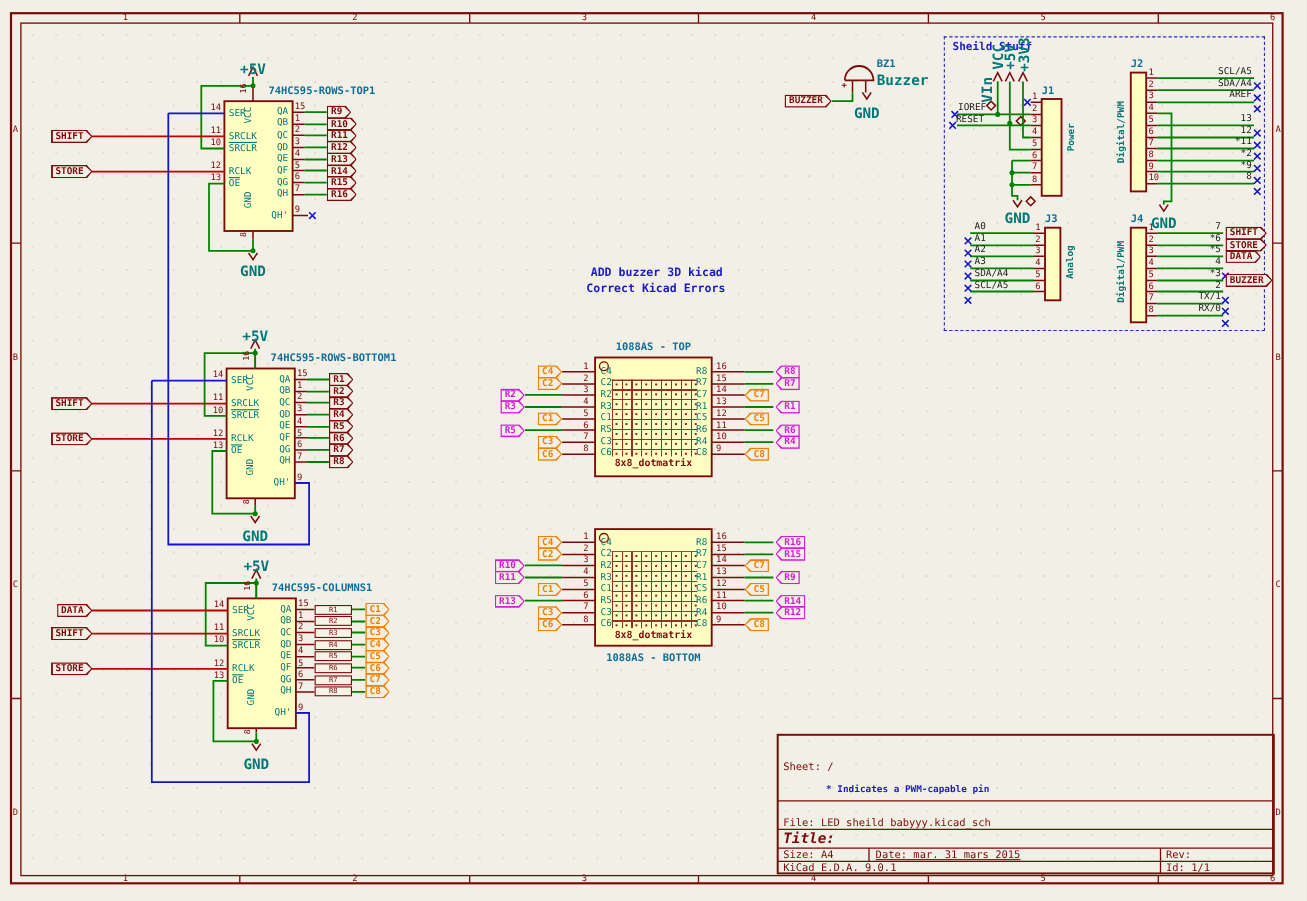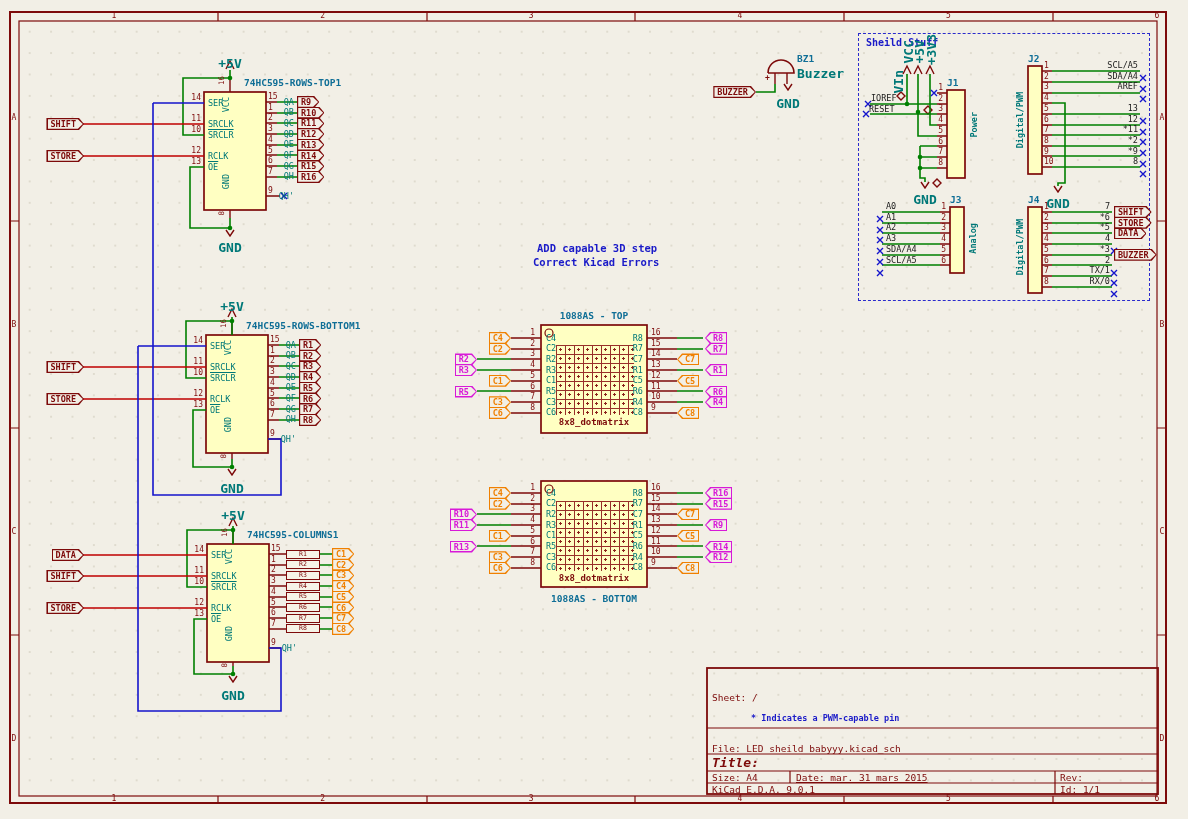--- a/index.html
+++ b/index.html
@@ -28,21 +28,21 @@
   .ic .title{position:absolute;left:40px;top:-15px;}
   .ic .lnum{position:absolute;left:-26px;width:23px;text-align:right;top:-10px;}
   .ic .lname{position:absolute;left:4px;top:-5.5px;}
   .ic .vname{position:absolute;left:17px;top:5px;font-size:8.5px;color:#007878;}
   .ic .gname{position:absolute;left:17px;top:82px;font-size:8.5px;color:#007878;}
   .ic .vnum{position:absolute;left:13px;top:-16px;font-size:7.5px;}
   .ic .gnum{position:absolute;left:13px;top:119px;font-size:7.5px;}
   .ic .p5{position:absolute;left:11px;top:-36px;width:30px;text-align:center;}
   .ic .pg{position:absolute;left:11px;width:30px;text-align:center;}
   .onum{position:absolute;left:2px;top:-10px;width:18px;font-size:8px;}
-  .oname{position:absolute;left:-36px;top:-5.5px;width:32px;text-align:right;padding-left:32px;}
+  .oname{position:absolute;left:-36px;top:-5.5px;width:32px;text-align:right;}
   .qrow .oname{left:-36px;}
   
   .tag{position:absolute;height:12px;top:-6px;white-space:nowrap;}
   .tag .so,.tag .si{position:absolute;}
   .tag .so{inset:0;background:var(--c);}
   .tag .si{inset:1.2px;background:#F2EFE6;}
   .tag-r .so,.tag-r .si{clip-path:polygon(0 0,calc(100% - 5px) 0,100% 50%,calc(100% - 5px) 100%,0 100%);}
   .tag-l .so,.tag-l .si{clip-path:polygon(5px 0,100% 0,100% 100%,5px 100%,0 50%);}
   .tag .tx{position:relative;display:block;font-size:8.5px;font-weight:bold;line-height:12px;color:var(--c);font-style:normal;}
   .tag-r .tx{padding:0 8px 0 4px;}
@@ -276,21 +276,21 @@
         <span class="flet" style="left:0;top:calc(113px + var(--i)*207px);">B</span>
       </div>
       <div class="rrow" style="--i: 2;">
         <span class="flet" style="left:0;top:calc(113px + var(--i)*207px);">C</span>
       </div>
       <div class="rrow" style="--i: 3;">
         <span class="flet" style="left:0;top:calc(113px + var(--i)*207px);">D</span>
       </div>
     </div>
 
-  <div class="abs blue-note" style="left:537px;top:242px;">ADD capable 3D step</div>
+  <div class="abs blue-note" style="left:537px;top:242px;">ADD buzzer 3D kicad</div>
   <div class="abs blue-note" style="left:533px;top:256px;">Correct Kicad Errors</div>
 
   <div class="comp ic" style="left:204px;top:92px;">
     <div class="title ref">74HC595-ROWS-TOP1</div>
     <div class="p5 power">+5V</div>
     <div class="pg power" style="top:148px;">GND</div>
     <span class="vnum pnum vtext">16</span>
     <span class="vname vtext">VCC</span>
     <span class="gnum pnum vtext">8</span>
     <span class="gname vtext">GND</span>

